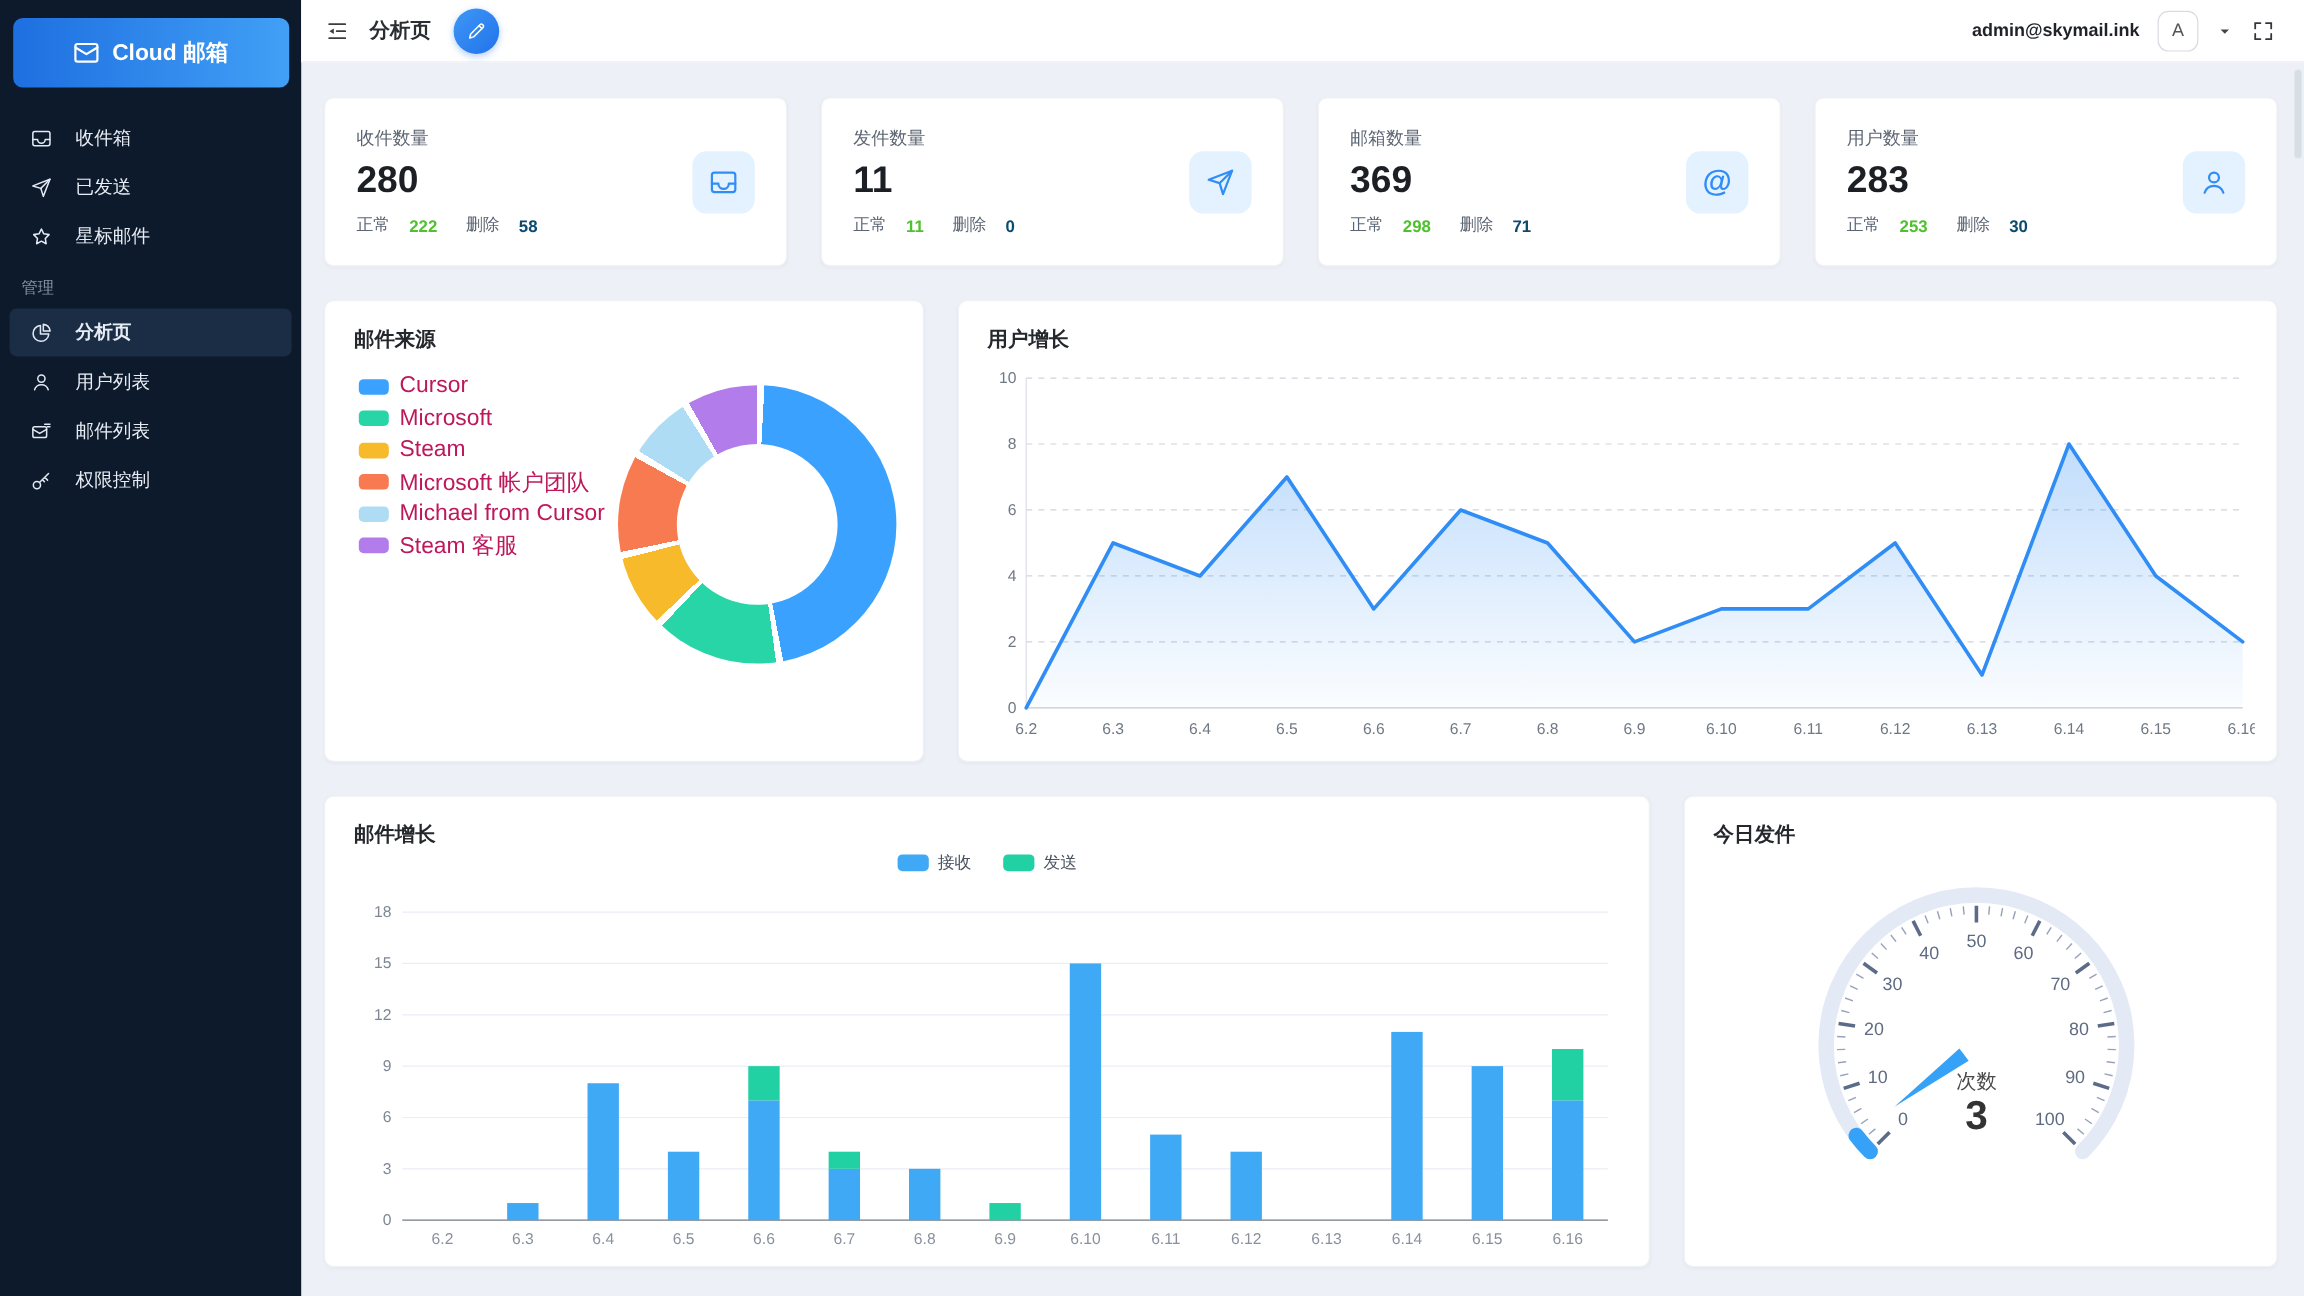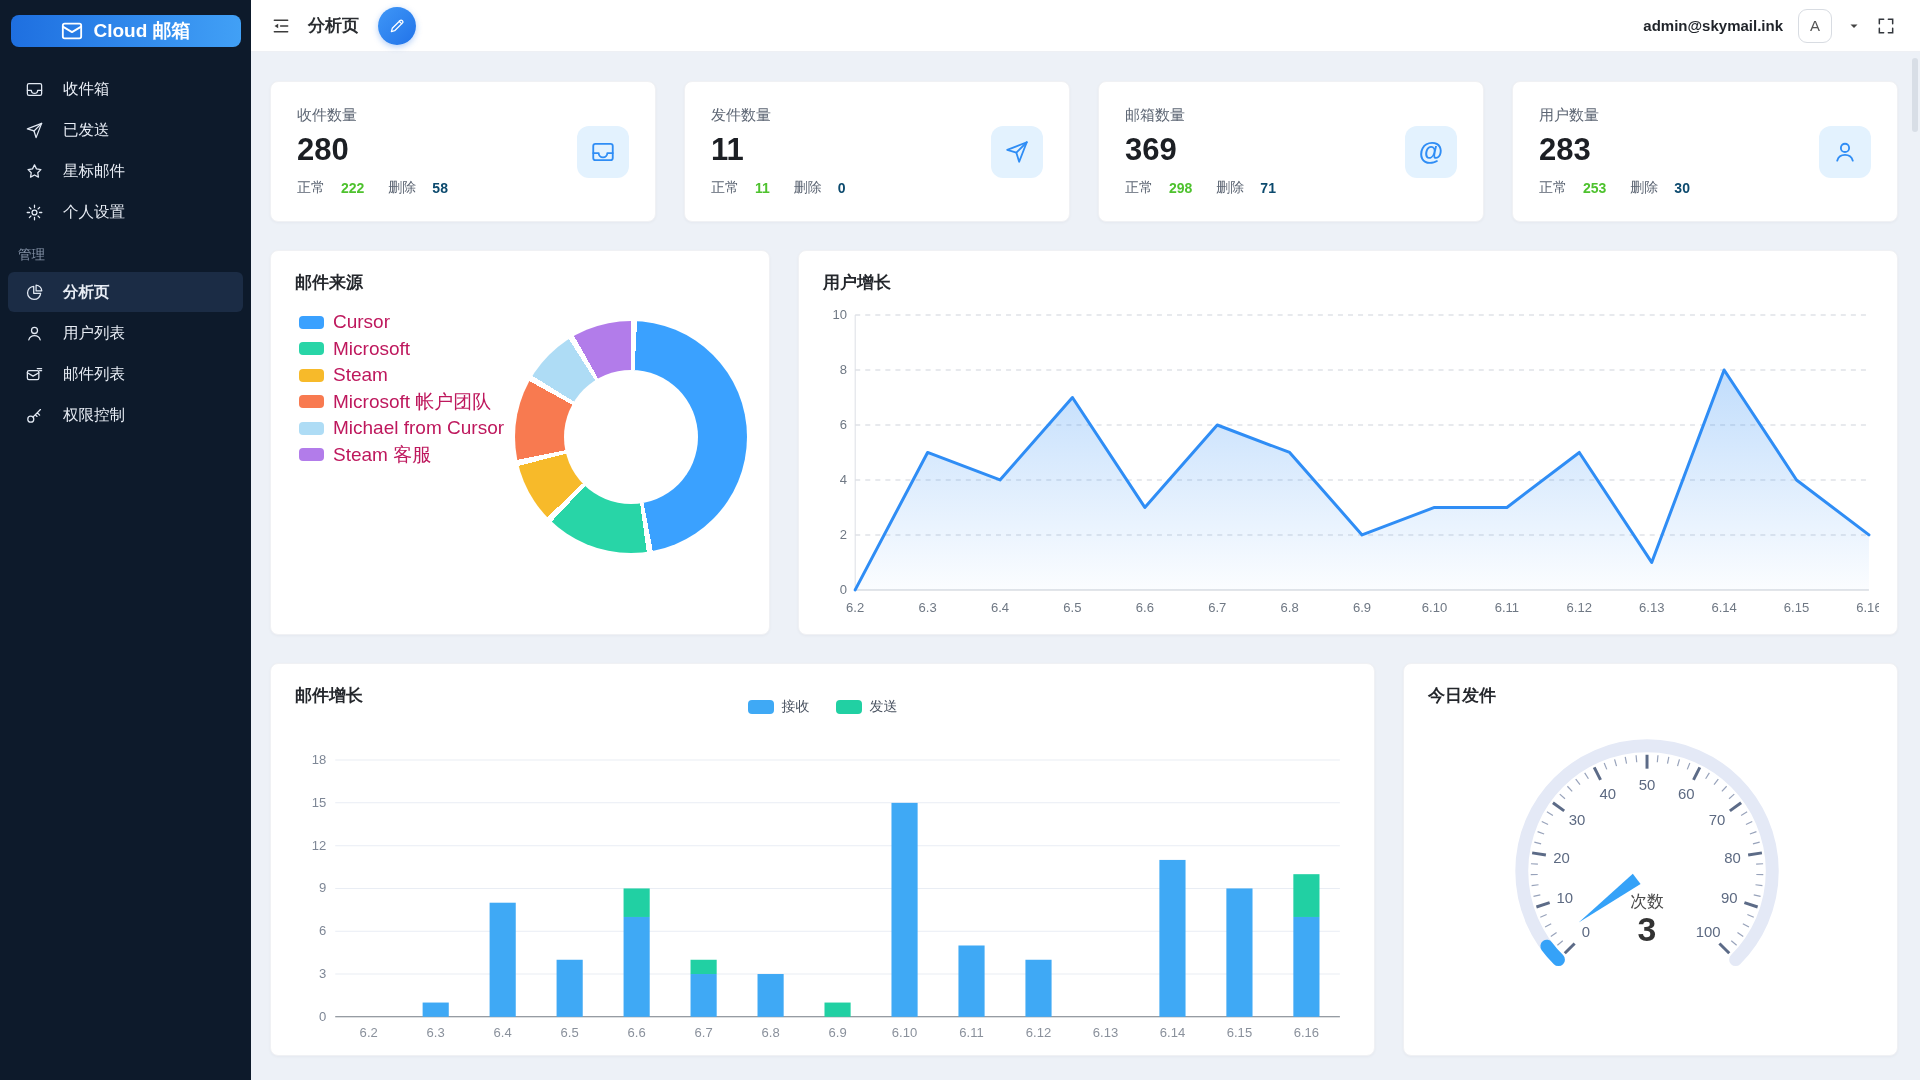--- a/index.html
+++ b/index.html
@@ -2,21 +2,21 @@
 <html><head>
 <meta charset="utf-8">
 <style>
   *{margin:0;padding:0;box-sizing:border-box}
   html,body{width:1920px;height:1080px;overflow:hidden;background:#edf1f7;
     font-family:"Liberation Sans","DejaVu Sans",sans-serif}
   .app{display:flex;width:100%;height:100%}
 
   
   .sidebar{width:251px;flex-shrink:0;background:#0d1a2b;padding-top:2px}
-  .logo{margin:13px 10px 22px 11px;height:32px;border-radius:8px;cursor:pointer;
+  .logo{margin:13px 10px 22px 11px;height:58px;border-radius:8px;cursor:pointer;
     background:linear-gradient(90deg,#1e6fe0,#41a0f6);display:flex;align-items:center;
     justify-content:center;gap:10px;color:#fff;font-size:19px;font-weight:700}
   .logo svg{width:22px;height:22px;fill:none;stroke:#fff;stroke-width:2;stroke-linecap:round;stroke-linejoin:round}
   .side-item{display:flex;align-items:center;gap:19px;height:40px;margin:1px 8px;
     padding:0 17px;border-radius:6px;color:#e8edf5;font-size:15.5px;cursor:pointer}
   .side-item.active{background:#1b2c45;font-weight:700}
   .side-section{color:#8593a8;font-size:13.5px;padding:13px 18px 7px}
   .side-ic{display:flex}
   .side-ic svg{width:19px;height:19px;fill:none;stroke:#e2e9f3;stroke-width:1.6;
     stroke-linecap:round;stroke-linejoin:round;display:block}
@@ -70,21 +70,21 @@
   .pl-item{display:flex;align-items:center;gap:9px;height:26.5px;cursor:pointer}
   .pl-swatch{width:25px;height:13px;border-radius:4px;flex-shrink:0}
   .pl-label{font-size:19px;color:#be185d}
 
   .donut{position:absolute;left:244px;top:70px;width:232px;height:232px;border-radius:50%}
   .donut::after{content:"";position:absolute;inset:49px;border-radius:50%;background:#fff}
 
   .chart-box{position:absolute;left:24px;right:18px;top:52px;bottom:10px}
   .mail-growth-card .chart-box{top:84px}
   .chart-box svg{width:100%;height:100%;display:block}
-  .bar-legend{position:absolute;left:0;right:0;top:34px;display:flex;justify-content:center;gap:26px}
+  .bar-legend{position:absolute;left:0;right:0;top:46px;display:flex;justify-content:center;gap:26px}
   .bl-item{display:flex;align-items:center;gap:8px;font-size:14px;color:#4a5361;cursor:pointer}
   .bl-swatch{width:26px;height:14px;border-radius:4px}
 
   .gauge-box{position:absolute;left:24px;right:24px;top:50px;bottom:6px}
   .gauge-box svg{width:100%;height:100%;display:block}
 
   .scroll-thumb{position:fixed;right:2px;top:58px;width:6px;height:74px;border-radius:3px;background:#d8dee6}
 </style>
 </head>
 <body>
@@ -118,29 +118,20 @@
           </span>
           <span>已发送</span>
         </div>
         <div class="side-item">
           <span class="side-ic">
             <svg viewBox="0 0 24 24">
               <path d="M12 3.6l2.5 5.1 5.6.8-4 4 .9 5.6-5-2.7-5 2.7.9-5.6-4-4 5.6-.8z"></path>
             </svg>
           </span>
           <span>星标邮件</span>
-        </div>
-        <div class="side-item">
-          <span class="side-ic">
-            <svg viewBox="0 0 24 24">
-              <circle cx="12" cy="12" r="3.1"></circle>
-              <path d="M12 2.8v2.9M12 18.3v2.9M2.8 12h2.9M18.3 12h2.9M5.5 5.5l2 2M16.5 16.5l2 2M18.5 5.5l-2 2M7.5 16.5l-2 2"></path>
-            </svg>
-          </span>
-          <span>个人设置</span>
         </div>
         <div class="side-section">管理</div>
         <div class="side-item active">
           <span class="side-ic">
             <svg viewBox="0 0 24 24">
               <path d="M11 4.2a8.3 8.3 0 1 0 8.8 8.8H11z"></path>
               <path d="M14 2.8a8.3 8.3 0 0 1 7.2 7.2H14z"></path>
             </svg>
           </span>
           <span>分析页</span>

